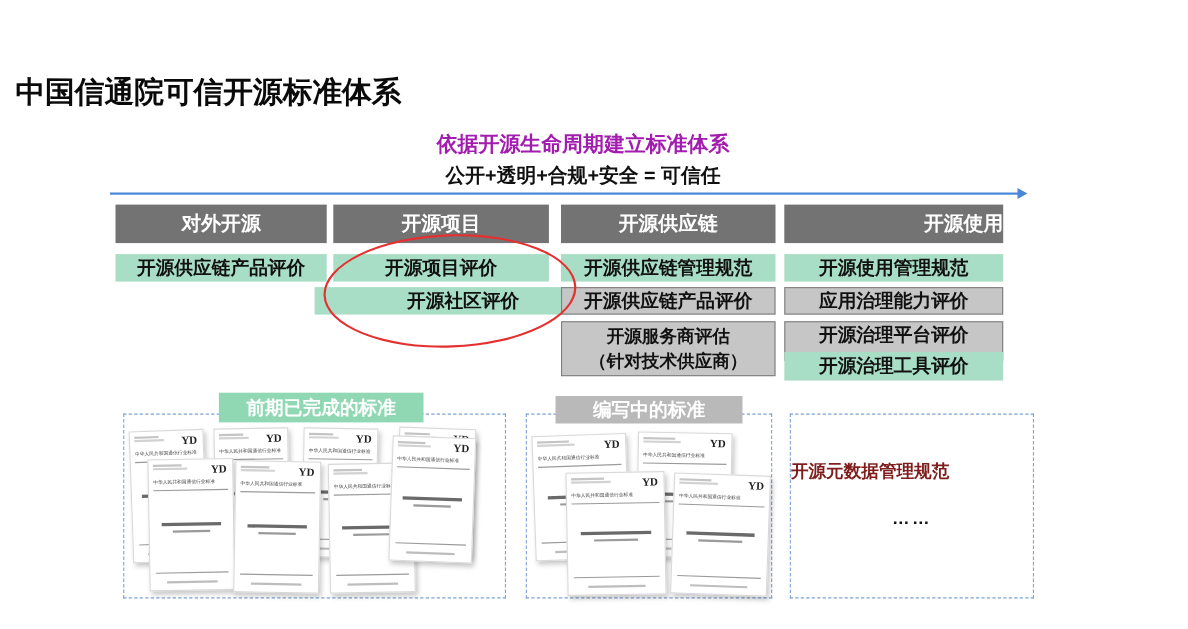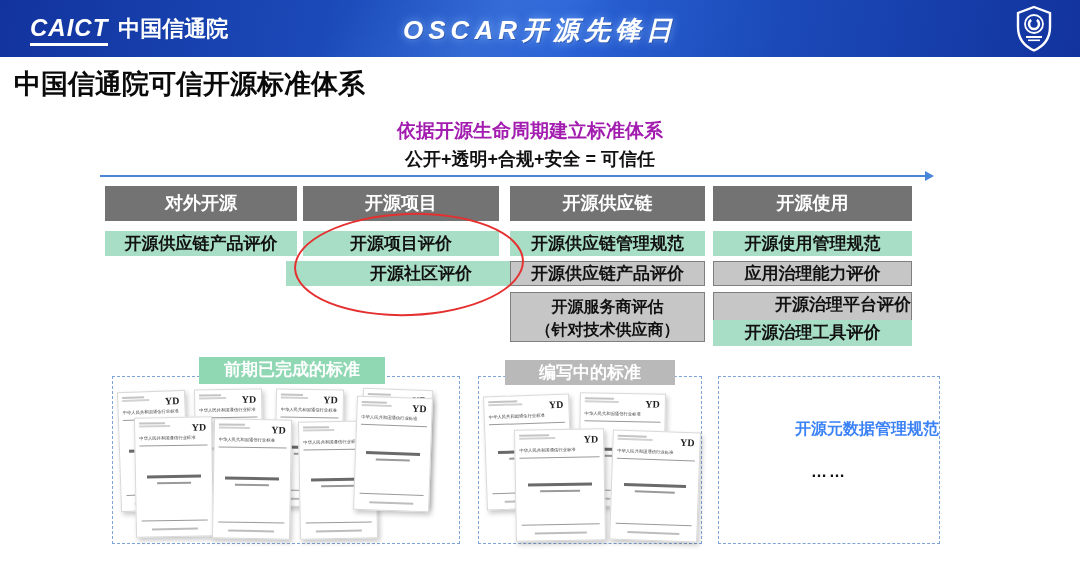--- a/index.html
+++ b/index.html
@@ -39,24 +39,24 @@
   .cell{position:absolute;text-align:center;font-size:17px;font-weight:600;color:#111;}
   .cell.green{background:#a9dec6;}
   .cell.gray{background:#c6c6c6;border:1px solid #7f7f7f;box-sizing:border-box;}
   .two-line{font-size:16px;line-height:23px;padding-top:2px;box-sizing:border-box;}
   .ellipse{position:absolute;left:294px;top:213px;width:226px;height:99px;
            border:2px solid #e53030;border-radius:50%;transform:rotate(-2deg);z-index:5;}
 
   
   .dashbox{position:absolute;top:376px;height:168px;border:1.5px dashed #7fa3d7;box-sizing:border-box;background:#fff;}
   .box-label{position:absolute;text-align:center;color:#fff;font-weight:800;font-size:17px;z-index:6;}
-  .lbl-green{left:199px;top:357px;width:186px;height:27px;line-height:27px;background:#90d8b4;font-family:Liberation Mono, monospace;}
+  .lbl-green{left:199px;top:357px;width:186px;height:27px;line-height:27px;background:#90d8b4;}
   .lbl-gray{left:505px;top:360px;width:170px;height:25px;line-height:25px;background:#b9b9b9;}
   .lbl-blue{left:746px;top:360px;width:166px;height:25px;line-height:25px;background:#45a6dd;}
-  .pending-item{position:absolute;left:0;top:42px;width:100%;text-align:right;font-size:16px;font-weight:600;color:#3b82f6;}
+  .pending-item{position:absolute;left:0;top:42px;width:100%;text-align:left;font-size:16px;font-weight:600;color:#7f1d1d;}
   .pending-dots{position:absolute;left:0;top:86px;width:100%;text-align:center;font-size:16px;font-weight:800;color:#111;letter-spacing:2px;}
 
   
   .cert{position:absolute;background:#fff;border:1px solid #d9d9d9;
         box-shadow:2px 3px 5px rgba(0,0,0,.22);overflow:hidden;}
   .c-lines{position:absolute;top:4px;left:4px;width:34%;height:2px;background:#c4c4c4;}
   .c-lines::after{content:"";position:absolute;top:3px;left:0;width:120%;height:2px;background:#d2d2d2;}
   .c-yd{position:absolute;top:4px;right:5px;font-family:"Liberation Serif",serif;font-weight:700;font-size:10px;color:#222;}
   .c-std{position:absolute;top:17px;left:4px;right:2px;font-size:6px;color:#444;white-space:nowrap;
          transform:scale(.72);transform-origin:left top;}
@@ -65,64 +65,50 @@
   .c-t1{width:72%;height:3px;background:#6a6a6a;margin:0 auto 4px;}
   .c-t2{width:46%;height:2px;background:#9a9a9a;margin:0 auto;}
   .c-footline{position:absolute;bottom:15px;left:5px;right:5px;height:1px;background:#9a9a9a;}
   .c-footbar{position:absolute;bottom:6px;left:20%;width:60%;height:2px;background:#bdbdbd;}
 </style>
 </head>
 <body>
 
 <div class="slide">
 
-  <div class="topbar">
-    <div class="logo">
-      <span class="caict">CAICT</span>
-      <span class="logo-cn">中国信通院</span>
-    </div>
-    <div class="event-title">OSCAR开源先锋日</div>
-    <svg class="shield" width="40" height="47" viewBox="0 0 40 47">
-      <path d="M20 2 L36 8 V22 C36 34 29 41.5 20 45.5 C11 41.5 4 34 4 22 V8 Z" fill="none" stroke="#ffffff" stroke-width="2.4"></path>
-      <circle cx="20" cy="19" r="9" fill="none" stroke="#ffffff" stroke-width="1.8"></circle>
-      <circle cx="20" cy="19" r="5" fill="none" stroke="#ffffff" stroke-width="2.6" stroke-dasharray="20 6"></circle>
-      <rect x="12" y="31" width="16" height="2" fill="#ffffff"></rect>
-      <rect x="14" y="34.5" width="12" height="1.6" fill="#ffffff"></rect>
-    </svg>
-  </div>
 
   <h1 class="page-title">中国信通院可信开源标准体系</h1>
   <div class="subtitle">依据开源生命周期建立标准体系</div>
   <div class="formula">公开+透明+合规+安全 = 可信任</div>
 
   <div class="arrow">
       <i class="head"></i>
     </div>
 
   <div class="colhdr" style="left:105px;width:192px;">对外开源</div>
   <div class="colhdr" style="left:303px;width:196px;">开源项目</div>
   <div class="colhdr" style="left:510px;width:195px;">开源供应链</div>
-  <div class="colhdr" style="left:713px;width:199px;">开源使用</div>
+  <div class="colhdr" style="left:713px;width:199px;text-align:right;">开源使用</div>
 
   <div class="cell green" style="left:105px;top:231px;width:192px;height:25px;line-height:25px;">开源供应链产品评价</div>
 
   <div class="cell green" style="left:303px;top:231px;width:196px;height:25px;line-height:25px;">开源项目评价</div>
   <div class="cell green" style="left:286px;top:261px;width:196px;height:25px;line-height:25px;padding-left:37px;">开源社区评价</div>
   <div class="ellipse"></div>
 
   <div class="cell green" style="left:510px;top:231px;width:195px;height:25px;line-height:25px;">开源供应链管理规范</div>
   <div class="cell gray" style="left:510px;top:261px;width:195px;height:25px;line-height:24px;">开源供应链产品评价</div>
   <div class="cell gray two-line" style="left:510px;top:292px;width:195px;height:50px;">
     <span>开源服务商评估</span><br>
     <span>（针对技术供应商）</span>
   </div>
 
   <div class="cell green" style="left:713px;top:231px;width:199px;height:25px;line-height:25px;">开源使用管理规范</div>
   <div class="cell gray" style="left:713px;top:261px;width:199px;height:25px;line-height:24px;">应用治理能力评价</div>
-  <div class="cell gray" style="left:713px;top:292px;width:199px;height:36px;line-height:23px;text-align:right;">开源治理平台评价</div>
+  <div class="cell gray" style="left:713px;top:292px;width:199px;height:36px;line-height:23px;">开源治理平台评价</div>
   <div class="cell green" style="left:713px;top:320px;width:199px;height:26px;line-height:26px;">开源治理工具评价</div>
 
   <div class="box-label lbl-green">前期已完成的标准</div>
   <div class="box-label lbl-gray">编写中的标准</div>
 
   <div class="dashbox" style="left:112px;width:348px;">
     <div class="cert" style="left:6px;top:14px;width:66px;height:118px;transform:rotate(-2deg);">
       <div class="c-lines"></div>
       <span class="c-yd">YD</span>
       <div class="c-std">中华人民共和国通信行业标准</div>

